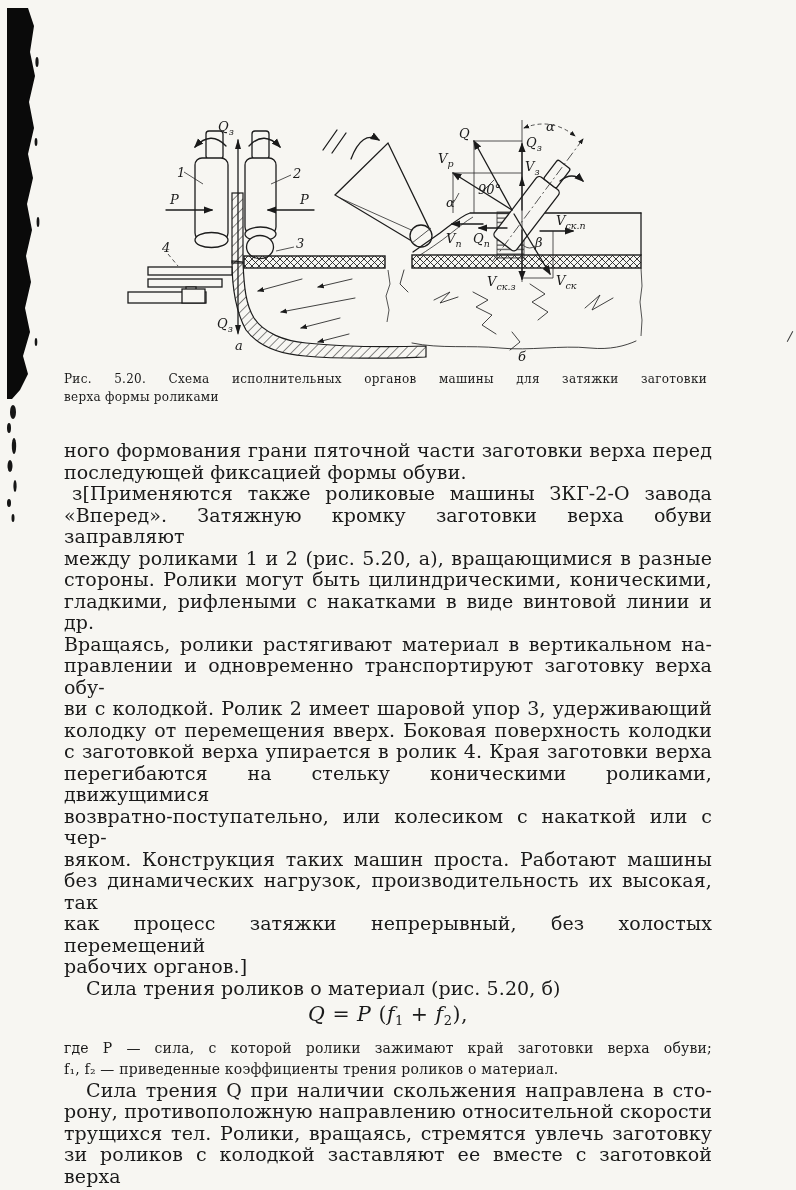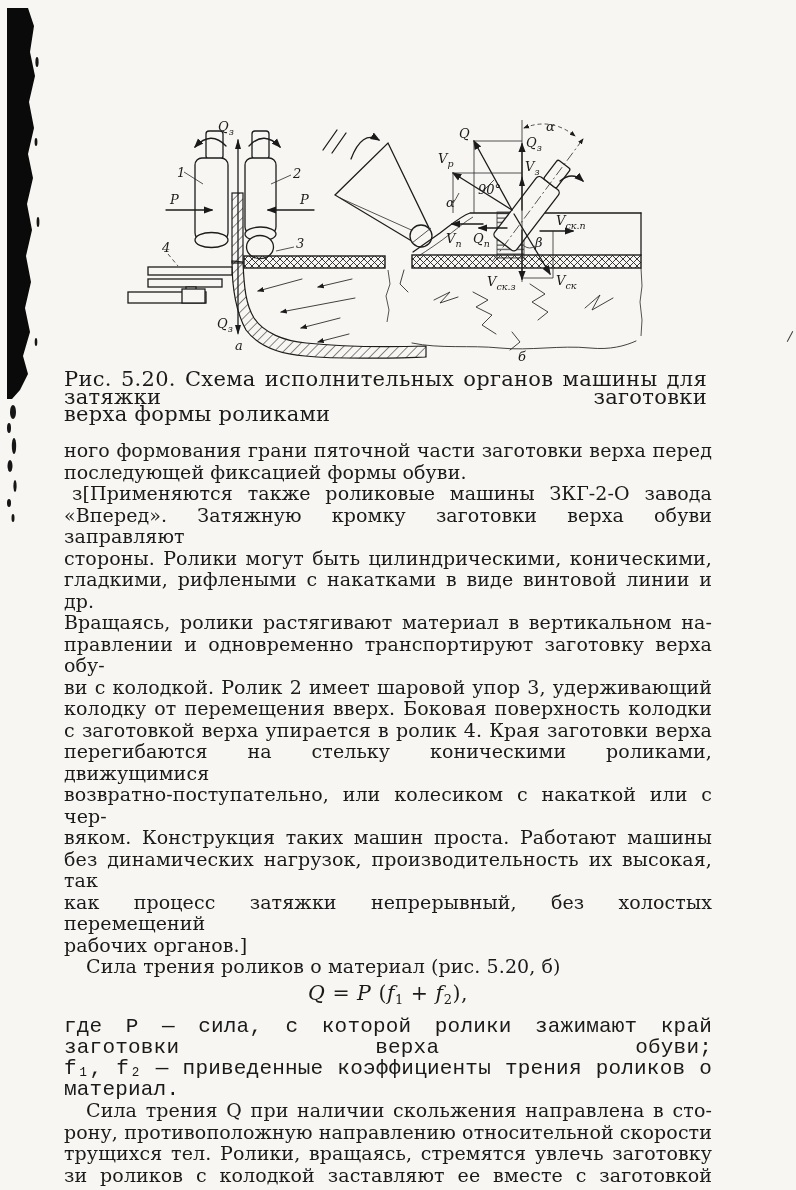--- a/index.html
+++ b/index.html
@@ -8,39 +8,39 @@
     background:#f7f6f2;
     position:relative;
     overflow:hidden;
     font-family:"DejaVu Serif","Liberation Serif",serif;
     color:#1a1a1a;
   }
   #artwork { position:absolute; left:0; top:0; pointer-events:none; }
 
   .caption {
     position:absolute; left:64px; top:371px; width:643px;
-    font-size:21px; line-height:17.6px; letter-spacing:0.3px;
+    font-size:12px; line-height:17.6px; letter-spacing:0.3px;
   }
   .body-col {
     position:absolute; left:64px; top:440px; width:648px;
     font-size:19px; line-height:21.5px; letter-spacing:0.1px;
   }
   .tline { text-align:justify; text-align-last:justify; white-space:normal; }
   .tline.last { text-align-last:left; }
   .indent-first .tline.first { text-indent:22px; }
   .small-indent .tline.first { text-indent:8px; }
 
   .formula {
     text-align:center; font-size:20.5px; margin:5px 0 6px 0;
     letter-spacing:0.5px;
   }
   .formula i { font-style:italic; }
   .formula sub { font-size:13px; vertical-align:-4px; font-style:normal; }
 
-  .note { font-size:21px; line-height:21px; letter-spacing:0.2px; margin-top:2px;font-family:Liberation Mono, monospace; }
+  .note { font-size:14px; line-height:21px; letter-spacing:0.2px; margin-top:2px; }
 
   .pagenum {
     position:absolute; left:668px; top:1211px;
     font-size:24px; letter-spacing:1.5px;
   }
   .stray-slash {
     position:absolute; left:784px; top:336px; width:12px; height:0;
     border-top:1.6px solid #3a3a3a; transform:rotate(-62deg);
   }
 
@@ -239,20 +239,21 @@
   </div>
 
 <div class="body-col">
   <div class="para">
       <div class="tline first">ного формования грани пяточной части заготовки верха перед</div>
       <div class="tline last">последующей фиксацией формы обуви.</div>
     </div>
   <div class="para small-indent">
       <div class="tline first">з[Применяются также роликовые машины ЗКГ-2-О завода</div>
       <div class="tline">«Вперед». Затяжную кромку заготовки верха обуви заправляют</div>
+      <div class="tline">между роликами 1 и 2 (рис. 5.20, а), вращающимися в разные</div>
       <div class="tline">стороны. Ролики могут быть цилиндрическими, коническими,</div>
       <div class="tline">гладкими, рифлеными с накатками в виде винтовой линии и др.</div>
       <div class="tline">Вращаясь, ролики растягивают материал в вертикальном на-</div>
       <div class="tline">правлении и одновременно транспортируют заготовку верха обу-</div>
       <div class="tline">ви с колодкой. Ролик 2 имеет шаровой упор 3, удерживающий</div>
       <div class="tline">колодку от перемещения вверх. Боковая поверхность колодки</div>
       <div class="tline">с заготовкой верха упирается в ролик 4. Края заготовки верха</div>
       <div class="tline">перегибаются на стельку коническими роликами, движущимися</div>
       <div class="tline">возвратно-поступательно, или колесиком с накаткой или с чер-</div>
       <div class="tline">вяком. Конструкция таких машин проста. Работают машины</div>

